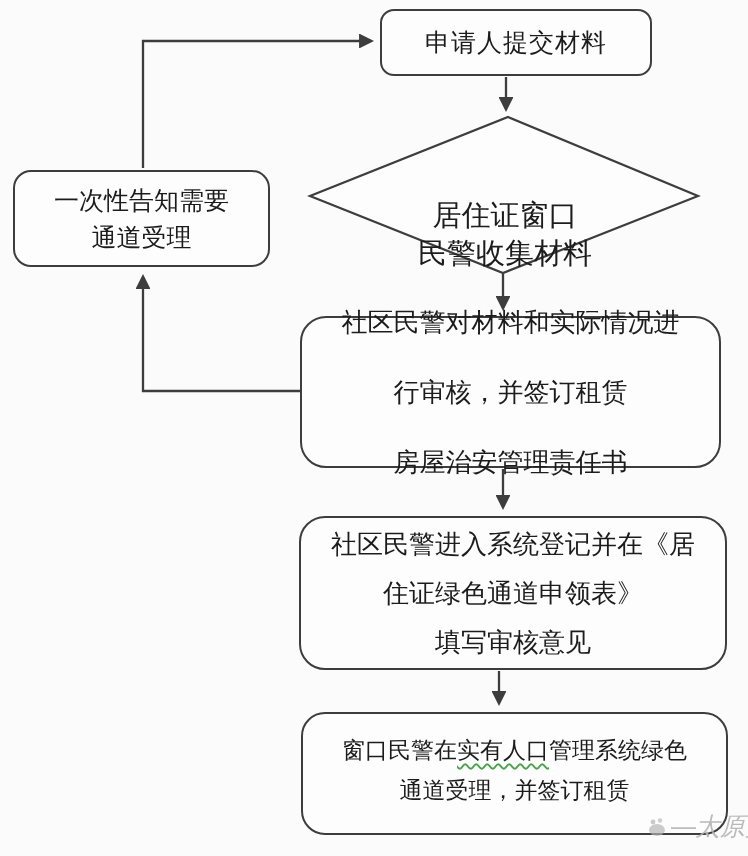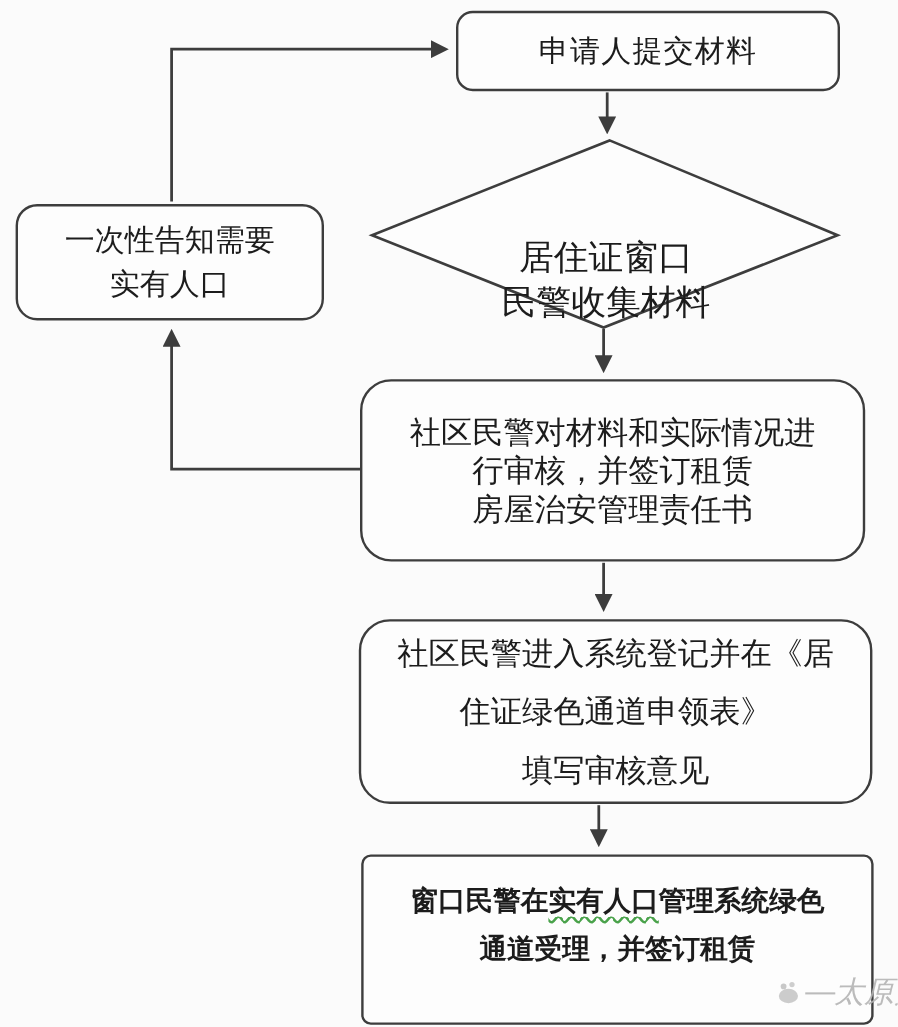--- a/index.html
+++ b/index.html
@@ -42,44 +42,44 @@
     background: var(--node-fill);
     border: 2.5px solid var(--stroke);
     display: flex;
     align-items: center;
     justify-content: center;
     text-align: center;
     color: var(--text);
   }
   .label { white-space: pre-line; display: block; }
   #node-submit {
-    left: 380px; top: 9px; width: 320px; height: 67px;
+    left: 380px; top: 9px; width: 272px; height: 67px;
     border-radius: 14px; font-size: 25px; letter-spacing: 1px;
   }
   #node-notify {
     left: 13px; top: 170px; width: 257px; height: 97px;
     border-radius: 18px; font-size: 25px; line-height: 37px;
   }
   #node-collect-label {
     position: absolute; left: 330px; top: 158px; width: 350px;
     text-align: center; font-size: 29px; line-height: 38px;
     white-space: pre-line;
   }
   #node-review {
     left: 300px; top: 316px; width: 421px; height: 152px;
-    border-radius: 26px; font-size: 26px; line-height: 32px;
+    border-radius: 26px; font-size: 26px; line-height: 70px;
   }
   #node-register {
     left: 299px; top: 516px; width: 428px; height: 154px;
     border-radius: 26px; font-size: 26px; line-height: 49px;
   }
   #node-issue {
-    left: 301px; top: 712px; width: 427px; height: 142px;
-    border-radius: 8px; font-size: 23px; line-height: 40px;
-    font-weight: bold;
+    left: 301px; top: 712px; width: 427px; height: 123px;
+    border-radius: 24px; font-size: 23px; line-height: 40px;
+    font-weight: normal;
     align-items: flex-start;
     padding-top: 16px;
   }
   #node-issue .line { text-align: center; }
   .squiggle {
     text-decoration: underline wavy;
     text-decoration-color: var(--squiggle);
     text-decoration-thickness: 2px;
     text-underline-offset: 5px;
   }
@@ -119,21 +119,21 @@
   <span class="label">申请人提交材料</span>
 </div>
 
 <div id="node-collect-label">
   <span class="label">居住证窗口
 民警收集材料</span>
 </div>
 
 <div class="node" id="node-notify">
   <span class="label">一次性告知需要
-实有人口</span>
+通道受理</span>
 </div>
 
 <div class="node" id="node-review">
   <span class="label">社区民警对材料和实际情况进
 行审核，并签订租赁
 房屋治安管理责任书</span>
 </div>
 
 <div class="node" id="node-register">
   <span class="label">社区民警进入系统登记并在《居

